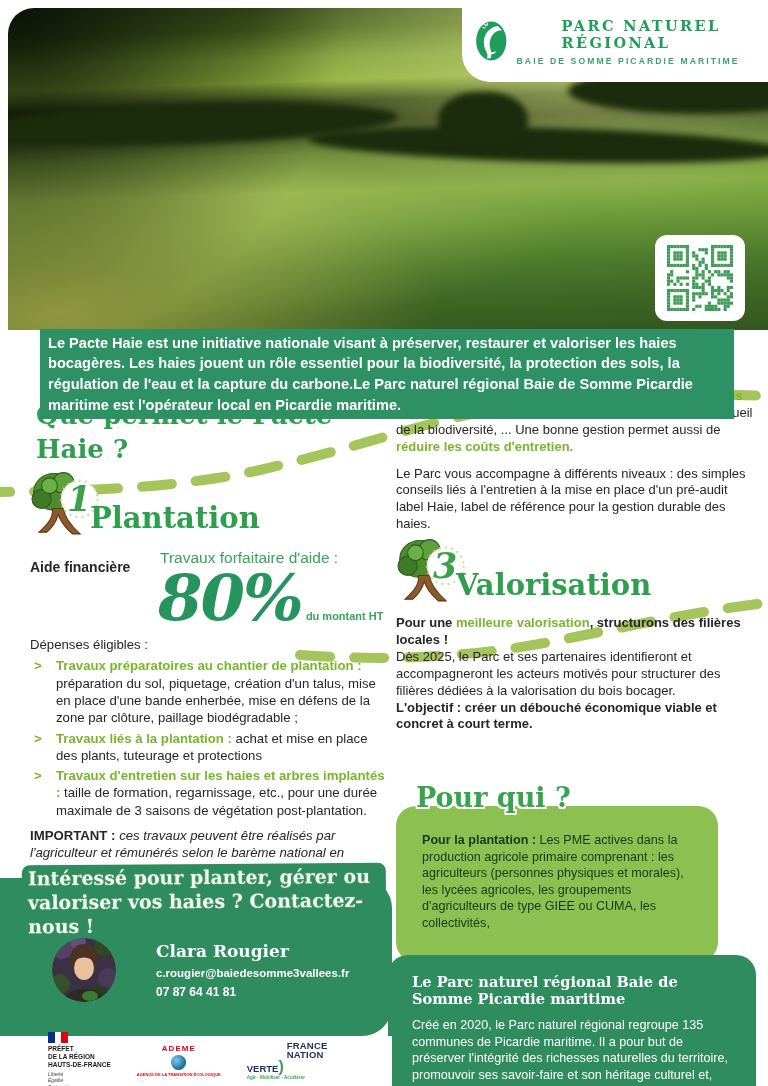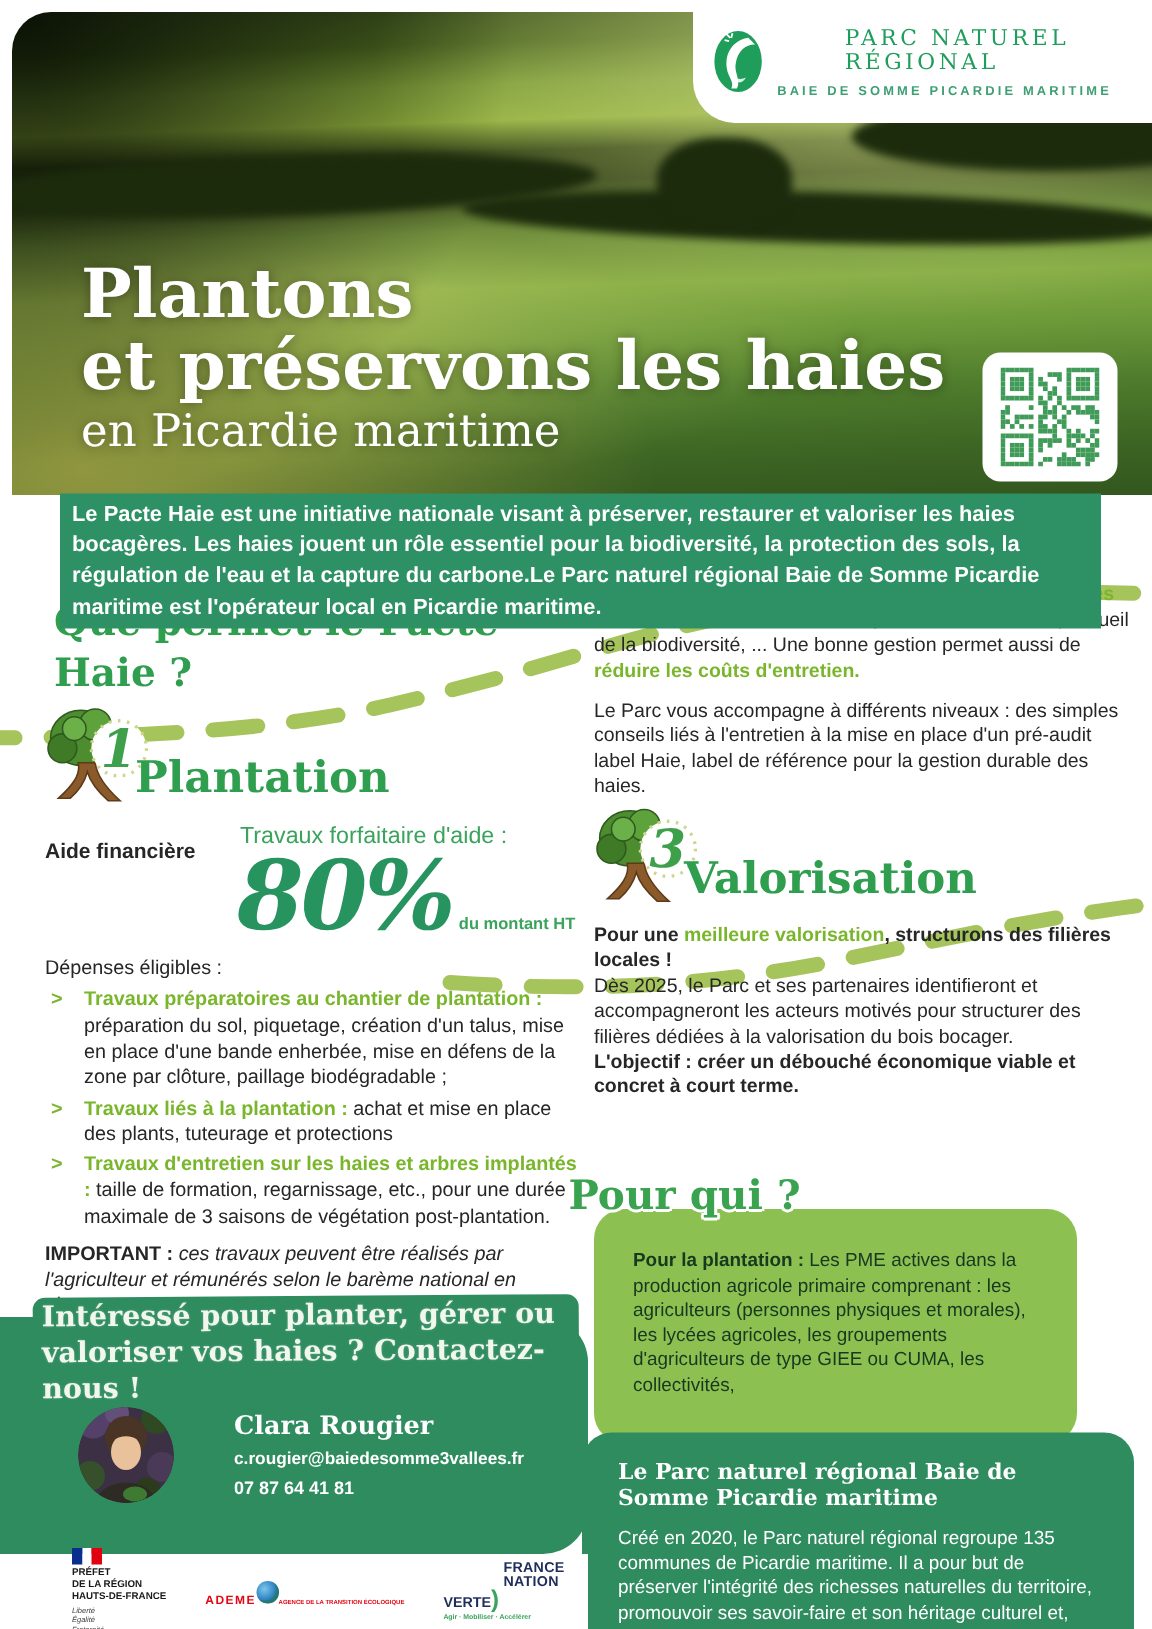--- a/index.html
+++ b/index.html
@@ -23,21 +23,21 @@
             #4e7b2c 78%,#3c6423 90%,#33571f 100%);}
   .hedge{position:absolute;background:#1c2b0c;filter:blur(3px);border-radius:50%;}
   .h1{left:-30px;top:96px;width:420px;height:40px;transform:rotate(-2deg);}
   .h2{left:300px;top:120px;width:480px;height:34px;transform:rotate(1.5deg);}
   .h3{left:560px;top:60px;width:260px;height:46px;}
   .h4{left:430px;top:84px;width:90px;height:60px;border-radius:45%;}
 
   .logo-card{position:absolute;right:0;top:0;width:306px;height:82px;background:#fff;
              border-radius:0 0 0 28px;z-index:3;display:flex;align-items:center;padding-left:12px;box-sizing:border-box;}
   .logo-text{margin-left:8px;}
-  .logo-line1{font-family:"DejaVu Serif",serif;font-weight:400;color:#1f9d5b;font-size:14.5px;letter-spacing:2.4px;margin-left:45px;}
+  .logo-line1{font-family:"DejaVu Serif",serif;font-weight:700;color:#1f9d5b;font-size:14.5px;letter-spacing:2.4px;margin-left:45px;}
   .logo-line2{color:#3f9f74;font-size:8.6px;letter-spacing:2.1px;margin-top:5px;font-weight:bold;}
 
   .hero-title{position:absolute;left:54px;top:172px;z-index:3;color:#fff;text-shadow:0 1px 8px rgba(0,0,0,.35);}
   .ht1,.ht2{font-size:45px;line-height:1.06;}
   .ht3{font-family:"DejaVu Serif",serif;font-weight:400;font-size:30px;margin-top:3px;}
 
   .qr-card{position:absolute;left:655px;top:235px;width:90px;height:86px;background:#fff;
            border-radius:12px;z-index:3;display:flex;align-items:center;justify-content:center;}
 
   .intro{position:absolute;left:40px;top:314px;width:694px;z-index:4;box-sizing:border-box;
@@ -84,38 +84,38 @@
   .contact-email{font-size:11.5px;font-weight:bold;margin-top:6px;}
   .contact-phone{font-size:12px;font-weight:bold;margin-top:6px;}
 
   
   .footer{position:absolute;left:0;top:1036px;width:392px;height:50px;background:#fff;z-index:4;
           display:flex;align-items:center;padding-left:48px;box-sizing:border-box;gap:26px;}
   .prefet{display:flex;flex-direction:column;font-size:6.5px;font-weight:bold;color:#1a1a1a;line-height:1.25;}
   .flag{display:flex;width:20px;height:11px;margin-bottom:2px;}
   .flag span{flex:1;}
   .motto{font-style:italic;font-weight:400;font-size:5px;color:#444;margin-top:2px;line-height:1.3;}
-  .ademe{display:flex;flex-direction:row;align-items:flex-end;}
+  .ademe{display:flex;flex-direction:column;align-items:center;}
   .ademe-name{color:#e30613;font-weight:bold;font-size:8px;letter-spacing:1px;}
   .globe{width:15px;height:15px;border-radius:50%;margin:2px 0;
          background:radial-gradient(circle at 35% 35%,#7cc7e8 0%,#2a7fc1 55%,#1d5e94 100%);
          box-shadow:inset -2px -2px 0 rgba(40,120,60,.55);}
   .ademe-sub{color:#e30613;font-size:4px;text-align:center;line-height:1.3;font-weight:bold;}
   .fnv{line-height:.95;}
   .fnv-line{color:#1f2d5a;font-weight:bold;font-size:9.5px;letter-spacing:.2px;padding-left:40px;}
   .fnv-verte{color:#1f2d5a;font-weight:bold;font-size:9.5px;}
   .fnv-chev{color:#3aa35c;font-weight:bold;}
   .fnv-tag{color:#3aa35c;font-size:4.6px;margin-top:2px;font-weight:bold;}
 
   
   .green-em{color:#7ab62c;font-weight:bold;}
   .b{font-weight:bold;}
   .para{margin:0 0 10px 0;}
 
-  .pourqui-title{position:absolute;left:379px;top:782px;z-index:3;color:#3aa34f;font-size:27px;
+  .pourqui-title{position:absolute;left:416px;top:782px;z-index:3;color:#3aa34f;font-size:27px;
      text-shadow:-2px 0 0 #fff,2px 0 0 #fff,0 -2px 0 #fff,0 2px 0 #fff,
                  -1.6px -1.6px 0 #fff,1.6px 1.6px 0 #fff,-1.6px 1.6px 0 #fff,1.6px -1.6px 0 #fff;}
   .box-light{position:absolute;left:396px;top:806px;width:322px;z-index:2;background:#8cc152;
              border-radius:20px;box-sizing:border-box;padding:26px 22px 18px 26px;
              color:#16391f;font-size:12.6px;line-height:1.32;}
   .box-light .item{margin-bottom:12px;}
   .box-dark{position:absolute;left:388px;top:955px;width:368px;z-index:2;background:#2e8c5f;
             border-radius:20px;box-sizing:border-box;padding:18px 22px 16px 24px;color:#fff;}
   .box-dark-title{font-size:14.6px;margin-bottom:10px;}
   .box-dark-body{font-size:12.6px;line-height:1.33;}
@@ -143,25 +143,20 @@
       <path d="M33 9 C20 11 12 22 14 36 C15 44 21 48 18 54 L23 54 C27 46 20 40 22 31 C24 21 30 15 39 15 Z" fill="#fff"></path>
       <path d="M20 44 C24 46 28 46 31 44 C28 50 23 50 20 44 Z" fill="#fff" opacity=".85"></path>
       <path d="M14 6 l3 3 M19 5 l-1 4 M12 11 l4 1" stroke="#fff" stroke-width="1.6"></path>
     </svg>
     <div class="logo-text">
       <div class="logo-line1">PARC NATUREL RÉGIONAL</div>
       <div class="logo-line2">BAIE DE SOMME PICARDIE MARITIME</div>
     </div>
   </div>
 
-  <div class="hero-title">
-    <div class="ht1 slab">Plantons</div>
-    <div class="ht2 slab">et préservons les haies</div>
-    <div class="ht3">en Picardie maritime</div>
-  </div>
 
   <div class="qr-card">
     <svg id="qr" width="66" height="66" viewBox="0 0 21 21">
         <rect x="0" y="0" width="1" height="1" fill="#3f9b57"></rect>
         <rect x="0" y="1" width="1" height="1" fill="#3f9b57"></rect>
         <rect x="0" y="2" width="1" height="1" fill="#3f9b57"></rect>
         <rect x="0" y="3" width="1" height="1" fill="#3f9b57"></rect>
         <rect x="0" y="4" width="1" height="1" fill="#3f9b57"></rect>
         <rect x="0" y="5" width="1" height="1" fill="#3f9b57"></rect>
         <rect x="0" y="6" width="1" height="1" fill="#3f9b57"></rect>

